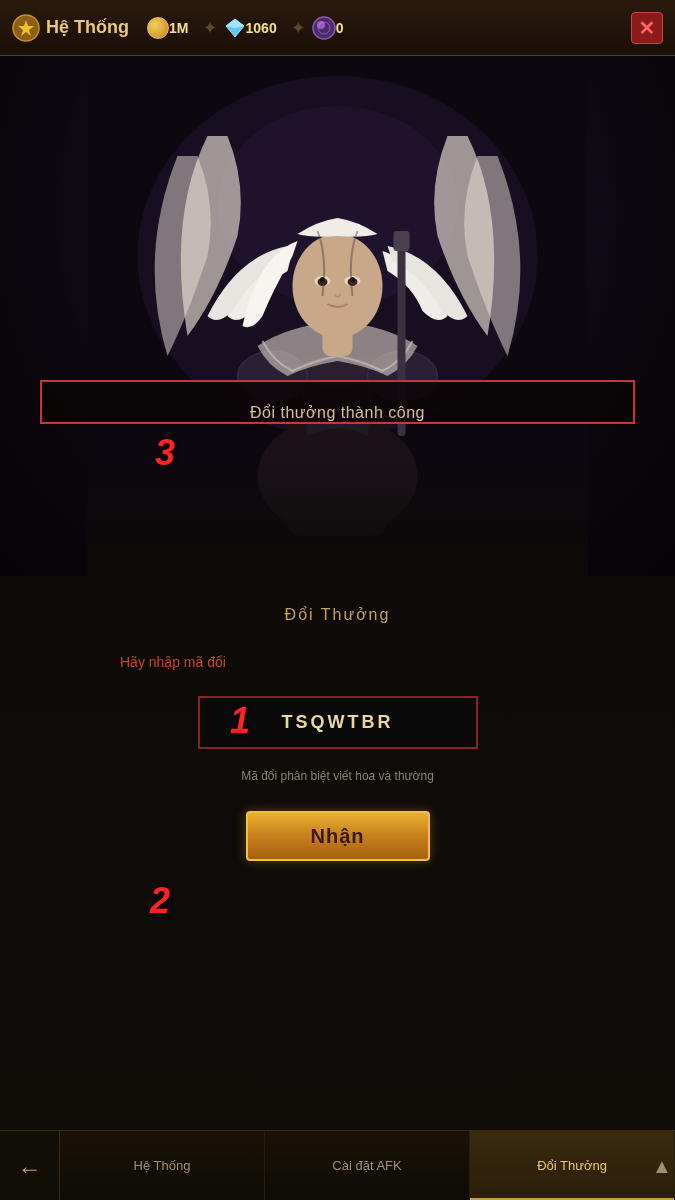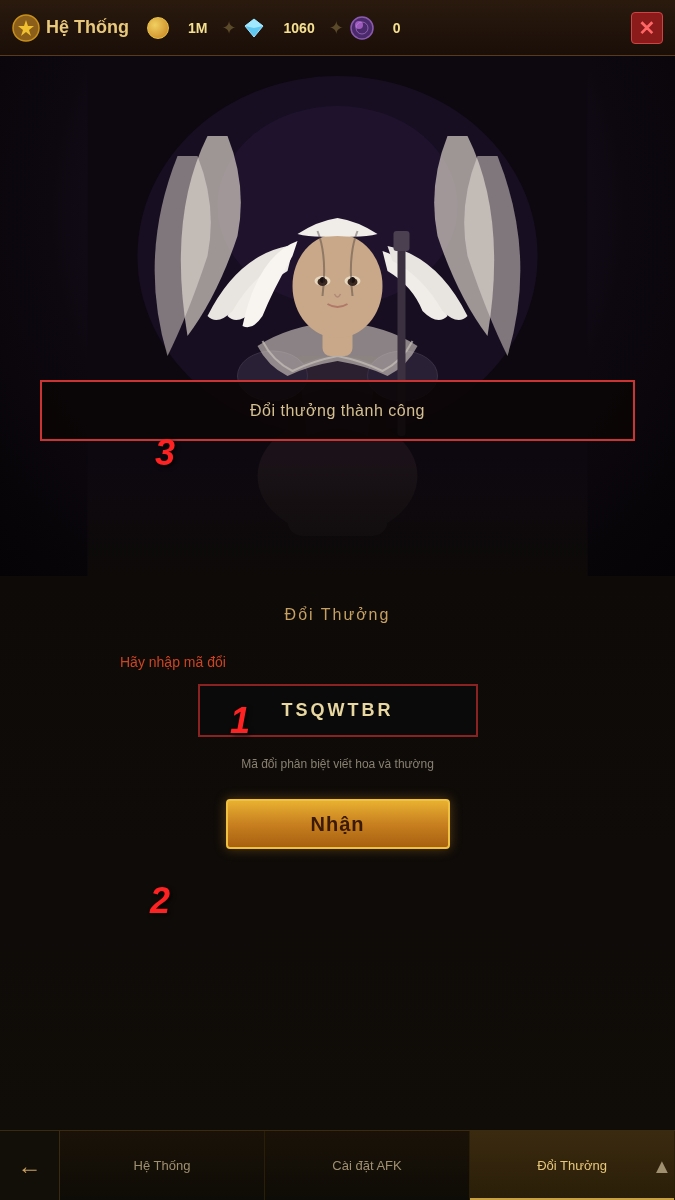--- a/index.html
+++ b/index.html
@@ -38,21 +38,21 @@
     .top-bar-title {
       color: #e8c87a;
       font-size: 18px;
       font-weight: bold;
       margin-right: 18px;
     }
 
     .currency-group {
       display: flex;
       align-items: center;
-      gap: 19px;
+      gap: 0;
       margin-right: 8px;
     }
 
     .currency-value {
       color: #f5e090;
       font-size: 14px;
       font-weight: bold;
     }
 
     .separator {
@@ -97,25 +97,25 @@
       width: 100%;
       height: 100%;
     }
 
     
     .success-box {
       position: absolute;
       top: 380px;
       left: 40px;
       right: 40px;
-      height: 61px;
+      height: 44px;
       border: 2px solid #cc3333;
       background: rgba(10, 5, 5, 0.85);
       display: flex;
-      align-items: center;
+      align-items: flex-end;
       justify-content: center;
       z-index: 5;
     }
 
     .success-text {
       color: #d4c090;
       font-size: 16px;
       letter-spacing: 0.5px;
     }
 
@@ -150,21 +150,21 @@
       color: #c8a060;
       font-size: 16px;
       letter-spacing: 2px;
       margin-bottom: 30px;
       margin-top: 10px;
     }
 
     .instruction-text {
       color: #cc4422;
       font-size: 14px;
-      margin-bottom: 14px;
+      margin-bottom: 26px;
       align-self: flex-start;
       margin-left: 80px;
     }
 
     
     .label-1 {
       position: absolute;
       top: 700px;
       left: 230px;
       color: #ff2222;
@@ -196,21 +196,21 @@
     }
 
     .note-text {
       color: #888070;
       font-size: 12px;
       margin-bottom: 28px;
       text-align: center;
     }
 
     .submit-btn {
-      width: 224px;
+      width: 184px;
       height: 50px;
       background: linear-gradient(180deg, #e8b030 0%, #c88020 50%, #a86010 100%);
       border: 2px solid #f0c040;
       border-radius: 4px;
       color: #3a1a00;
       font-size: 20px;
       font-weight: bold;
       cursor: pointer;
       letter-spacing: 1px;
       box-shadow: 0 0 12px rgba(200, 140, 40, 0.4);

